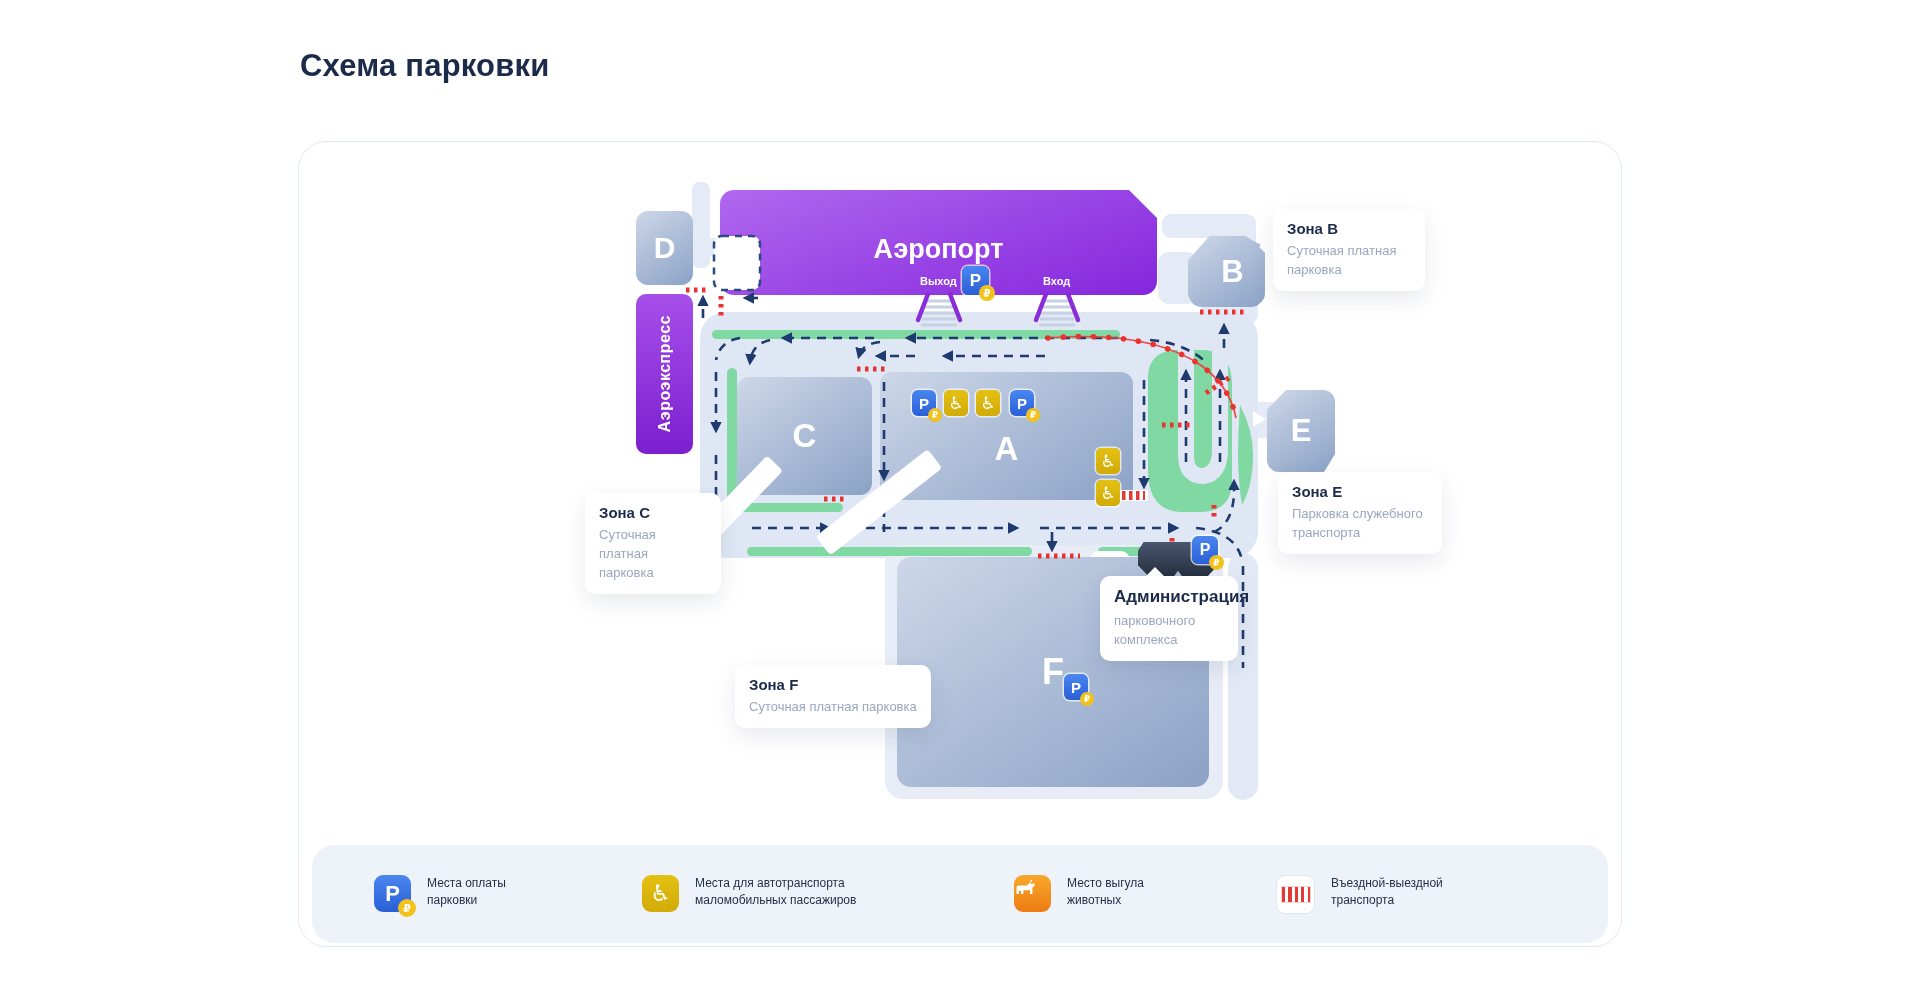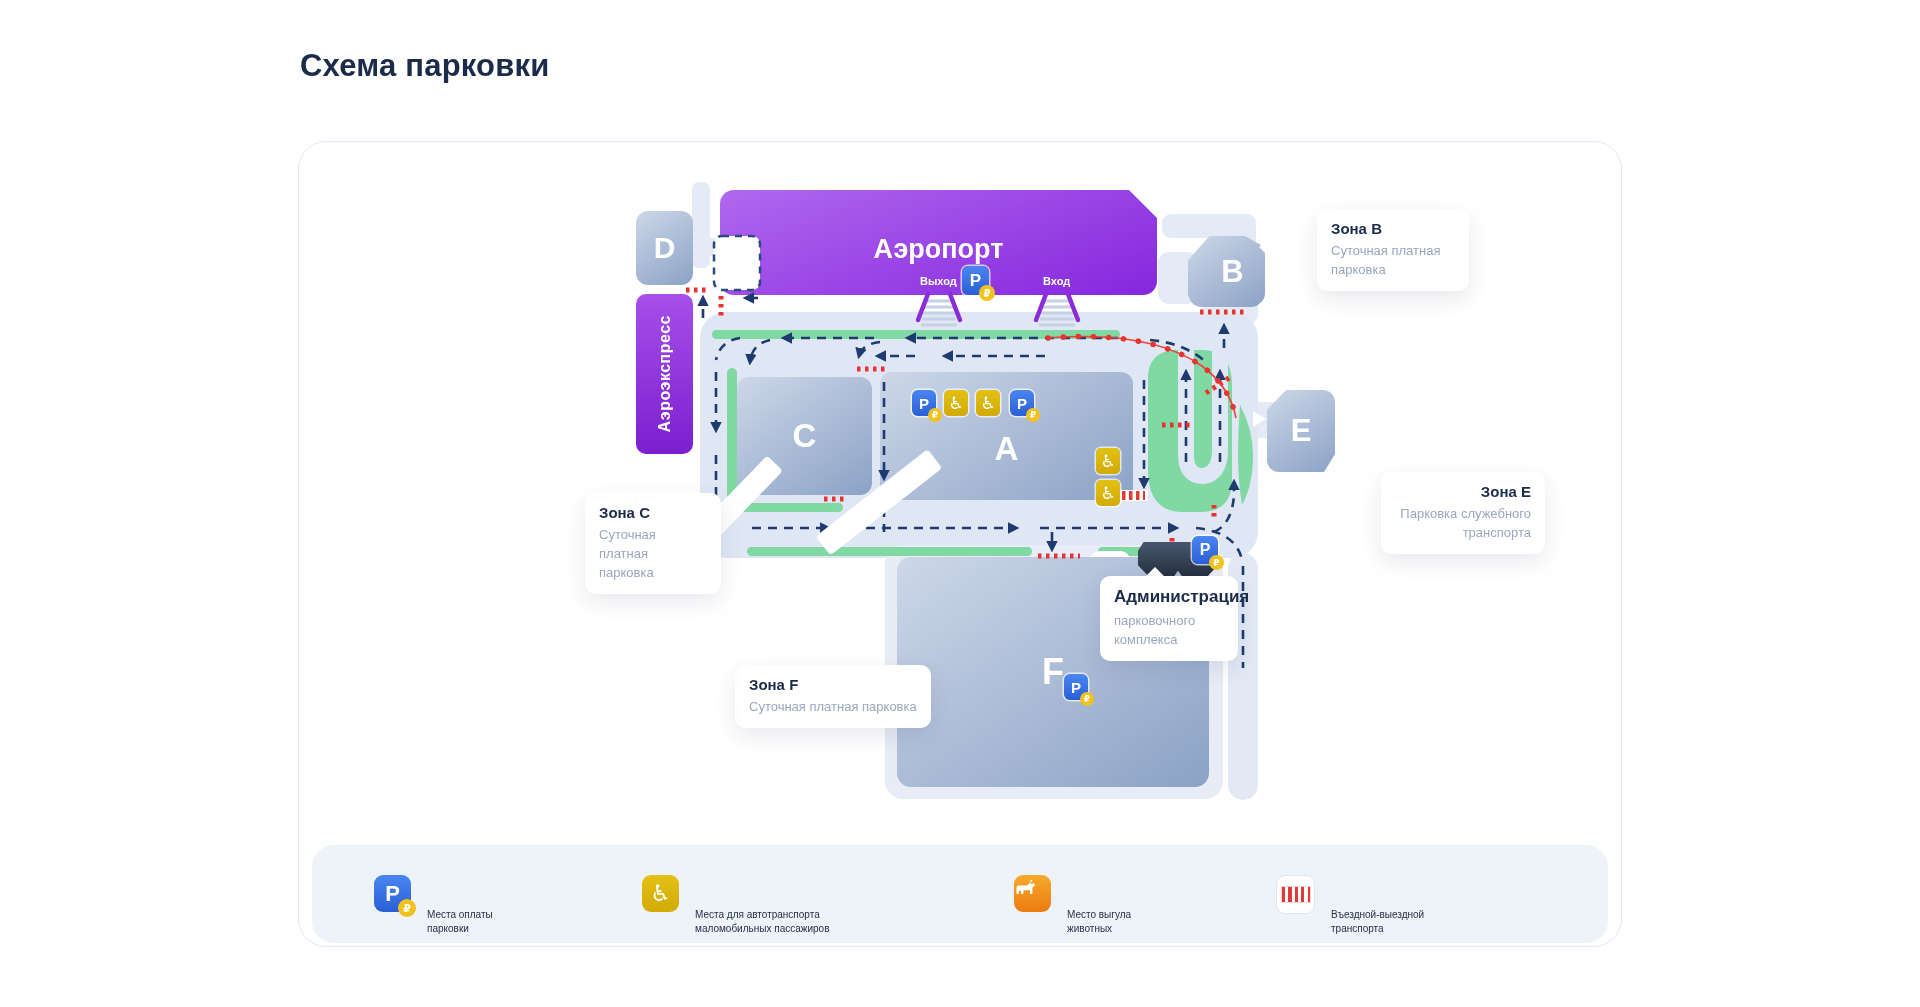--- a/index.html
+++ b/index.html
@@ -41,21 +41,21 @@
     display:flex;align-items:center;justify-content:center;color:#fff;z-index:5;
     box-shadow:0 0 0 1.5px rgba(255,255,255,.7);}
   .wedge{position:absolute;background:#fff;z-index:6;border-radius:4px;}
   .admin-building{left:1138px;top:542px;width:80px;height:40px;z-index:5;
     background:linear-gradient(180deg,#49566e,#1f2937);
     clip-path:polygon(7% 0,93% 0,100% 22%,100% 58%,80% 100%,60% 100%,50% 72%,40% 100%,20% 100%,0 58%,0 22%);}
   
   .legend{left:312px;top:845px;width:1296px;height:98px;background:#eef2f9;border-radius:22px;z-index:2;}
   .legend-item{position:absolute;top:30px;display:flex;gap:16px;align-items:flex-start;}
   .legend-ic{width:37px;height:37px;border-radius:9px;display:flex;align-items:center;justify-content:center;flex:none;position:relative;}
-  .legend-text{font-size:10px;line-height:1.42;color:#263149;margin-top:33px;}
+  .legend-text{font-size:12px;line-height:1.42;color:#263149;}
   .lg-p{background:linear-gradient(180deg,#4a86f0,#2a5fd7);color:#fff;font-weight:700;font-size:22px;}
   .lg-p .p-coin{position:absolute;right:-5px;bottom:-5px;width:18px;height:18px;font-size:11px;
     background:#f2c21b;border-radius:50%;color:#fff;font-weight:700;display:flex;align-items:center;justify-content:center;}
   .lg-wc{background:linear-gradient(180deg,#e4c013,#d2ab07);color:#fff;font-size:23px;}
   .lg-dog{background:linear-gradient(180deg,#f7a92a,#ec7b12);}
   .lg-bar{background:#fff;border:1px solid #dde6f2;}
   .lg-bar span{width:28px;height:15px;background:repeating-linear-gradient(90deg,#e23b36 0 3px,#fff 3px 6.5px);
     border:1px solid #f3d4d2;}
 </style>
 </head>
@@ -230,35 +230,35 @@
   <div class="wc-icon" style="left:1096px;top:448px;width:24px;height:26px;font-size:17px;">
       <span>♿</span>
     </div>
   <div class="wc-icon" style="left:1096px;top:480px;width:24px;height:26px;font-size:17px;">
       <span>♿</span>
     </div>
 
   <div class="ptr" style="left:615px;top:240px;"></div>
 
   <div class="ptr" style="left:1262px;top:240px;"></div>
-  <div class="zcard" style="left:1317px;top:209px;width:124px;">
+  <div class="zcard" style="left:1273px;top:209px;width:124px;">
     <h4>Зона B</h4>
     <p>Суточная платная</p>
     <p>парковка</p>
   </div>
 
   <div class="zcard" style="left:585px;top:493px;width:108px;">
     <h4>Зона C</h4>
     <p>Суточная платная</p>
     <p>парковка</p>
   </div>
 
 
   <div class="ptr" style="left:1326px;top:466px;"></div>
-  <div class="zcard" style="left:1381px;top:472px;width:136px;text-align:right;">
+  <div class="zcard" style="left:1278px;top:472px;width:136px;">
     <h4>Зона E</h4>
     <p>Парковка служебного</p>
     <p>транспорта</p>
   </div>
 
   <div class="ptr" style="left:903px;top:688px;"></div>
   <div class="zcard" style="left:735px;top:665px;width:168px;">
     <h4>Зона F</h4>
     <p>Суточная платная парковка</p>
   </div>

